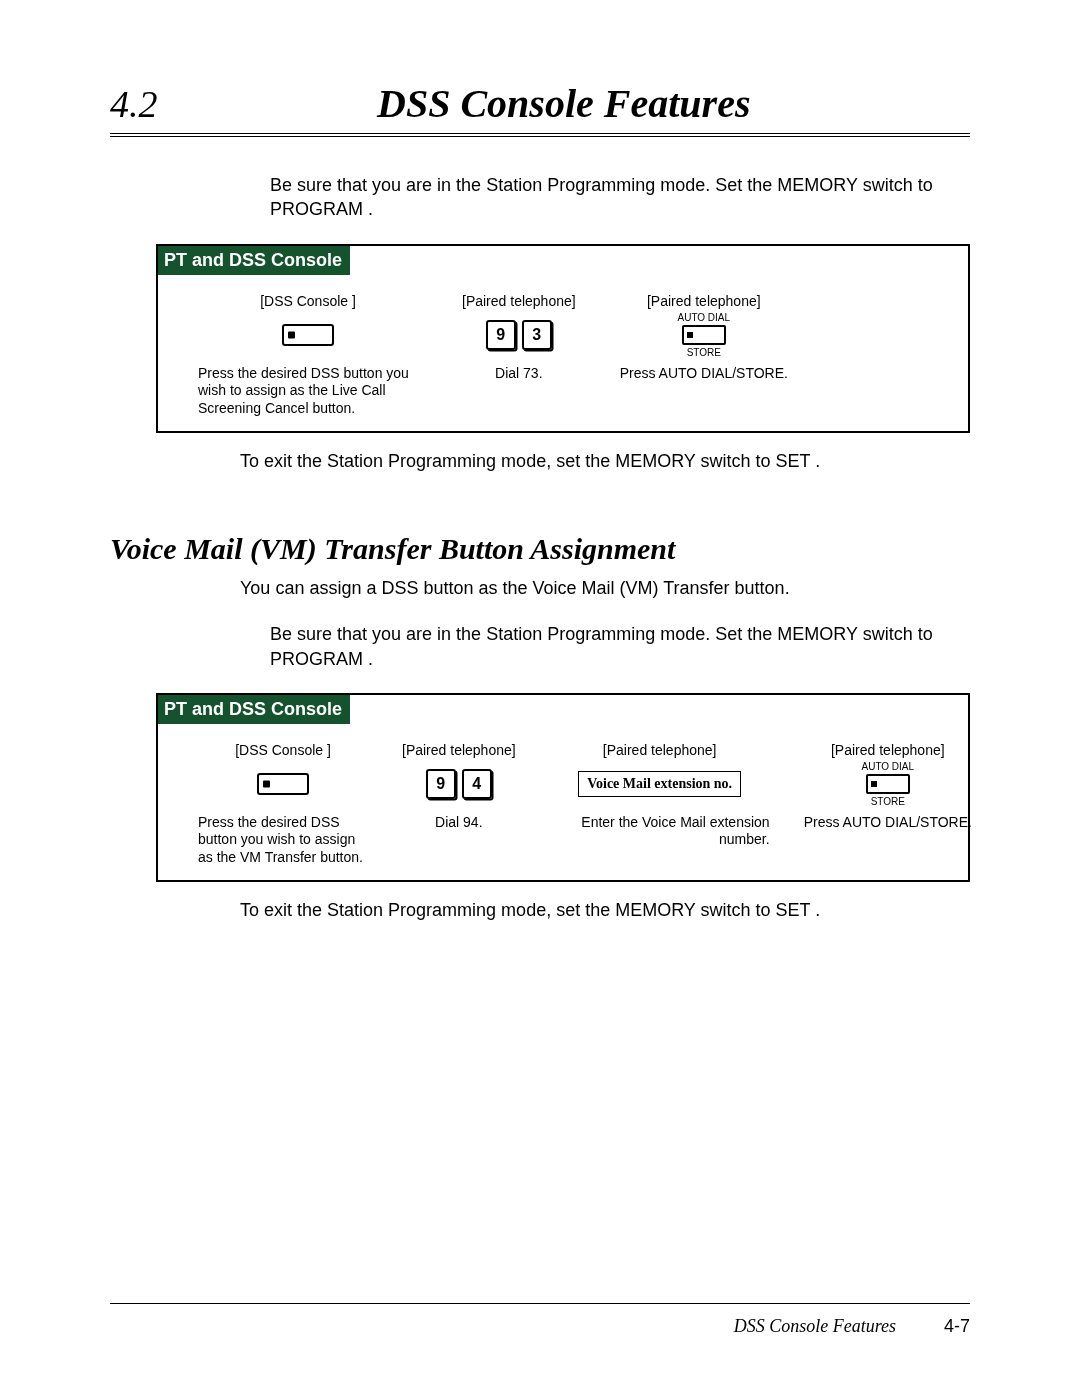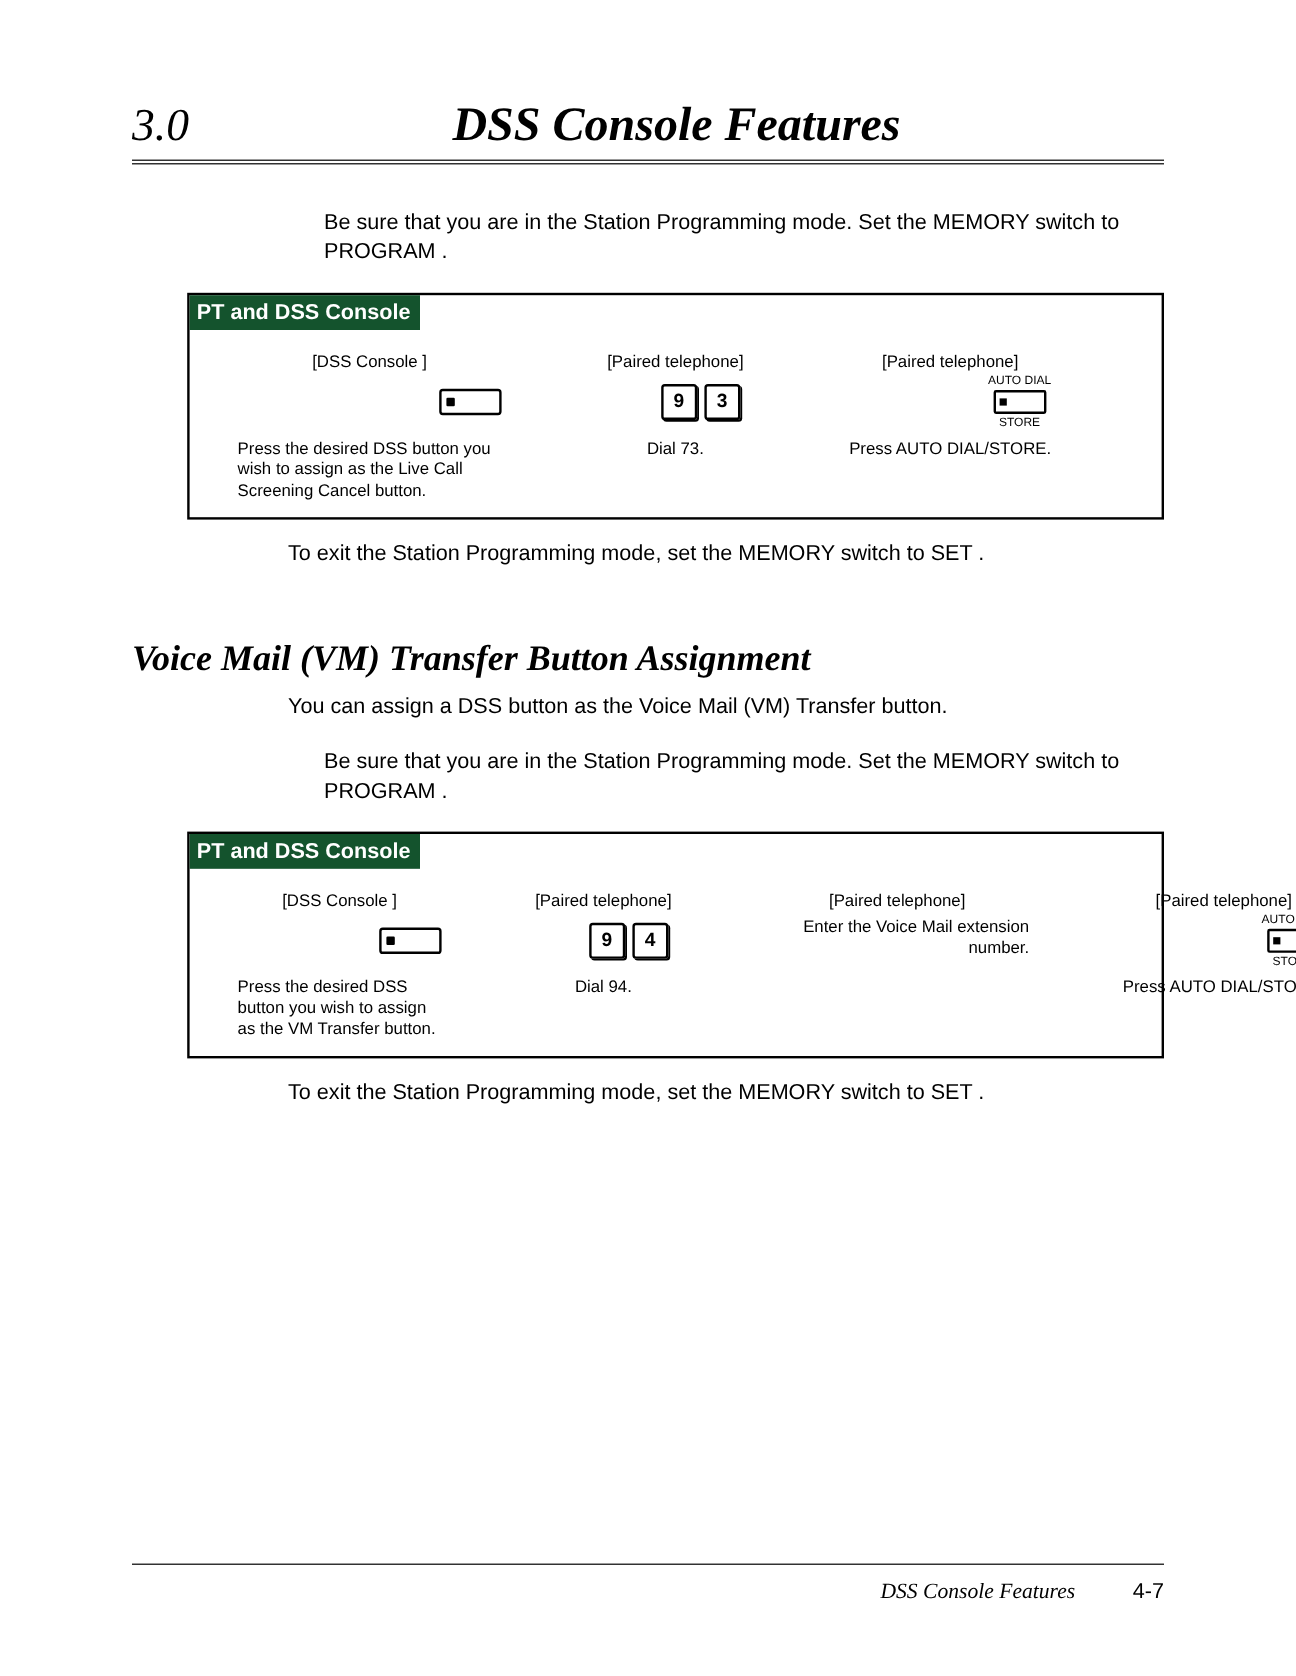--- a/index.html
+++ b/index.html
@@ -66,36 +66,35 @@
     font-weight: bold;
     font-size: 18px;
     padding: 4px 8px 4px 6px;
   }
   .steps {
     display: flex;
     justify-content: flex-start;
     padding: 18px 24px 14px 40px;
     font-family: Helvetica, Arial, sans-serif;
     font-size: 14px;
-    gap: 44px;
   }
   .steps.four .step { flex: 0 0 auto; margin-right: 34px; }
   .steps .step {
     flex: 0 0 auto;
     margin-right: 44px;
     text-align: left;
   }
   .step-label {
     text-align: center;
     font-size: 14px;
     margin-bottom: 6px;
   }
   .icon-row {
     display: flex;
-    justify-content: flex-end;
+    justify-content: center;
     align-items: center;
     height: 40px;
     margin-bottom: 10px;
   }
   .desc {
     font-size: 14px;
     line-height: 1.25;
     max-width: 220px;
   }
   .desc.center { text-align: center; }
@@ -195,21 +194,21 @@
   .footer-page { font-family: Helvetica, Arial, sans-serif; }
   .section2 { margin-top: 48px; }
 </style>
 </head>
 <body>
 
 <div class="page">
 
   <div class="chapter-head">
     <div class="row">
-      <div class="chapter-number">3.0</div>
+      <div class="chapter-number">4.2</div>
       <div class="chapter-title">DSS Console Features</div>
     </div>
   </div>
 
   <div>
     <p class="body-text indent2">Be sure that you are in the Station Programming mode. Set the MEMORY switch to PROGRAM .</p>
 
     <div class="procedure-box">
       <div class="box-header">PT and DSS Console</div>
       <div class="steps">
@@ -270,20 +269,23 @@
           <div class="step-label">[Paired telephone]</div>
           <div class="icon-row">
             <span class="keycap">9</span>
             <span class="keycap">4</span>
           </div>
           <div class="desc center">Dial 94.</div>
         </div>
 
         <div class="step">
           <div class="step-label">[Paired telephone]</div>
+          <div class="icon-row">
+            <span class="vm-ext-box">Voice Mail extension no.</span>
+          </div>
           <div class="desc" style="text-align:right">Enter the Voice Mail extension number.</div>
         </div>
 
         <div class="step">
           <div class="step-label">[Paired telephone]</div>
           <div class="icon-row">
             <span class="autodial-wrap">
               <span>AUTO DIAL</span>
               <span class="autodial-btn"></span>
               <span>STORE</span>

